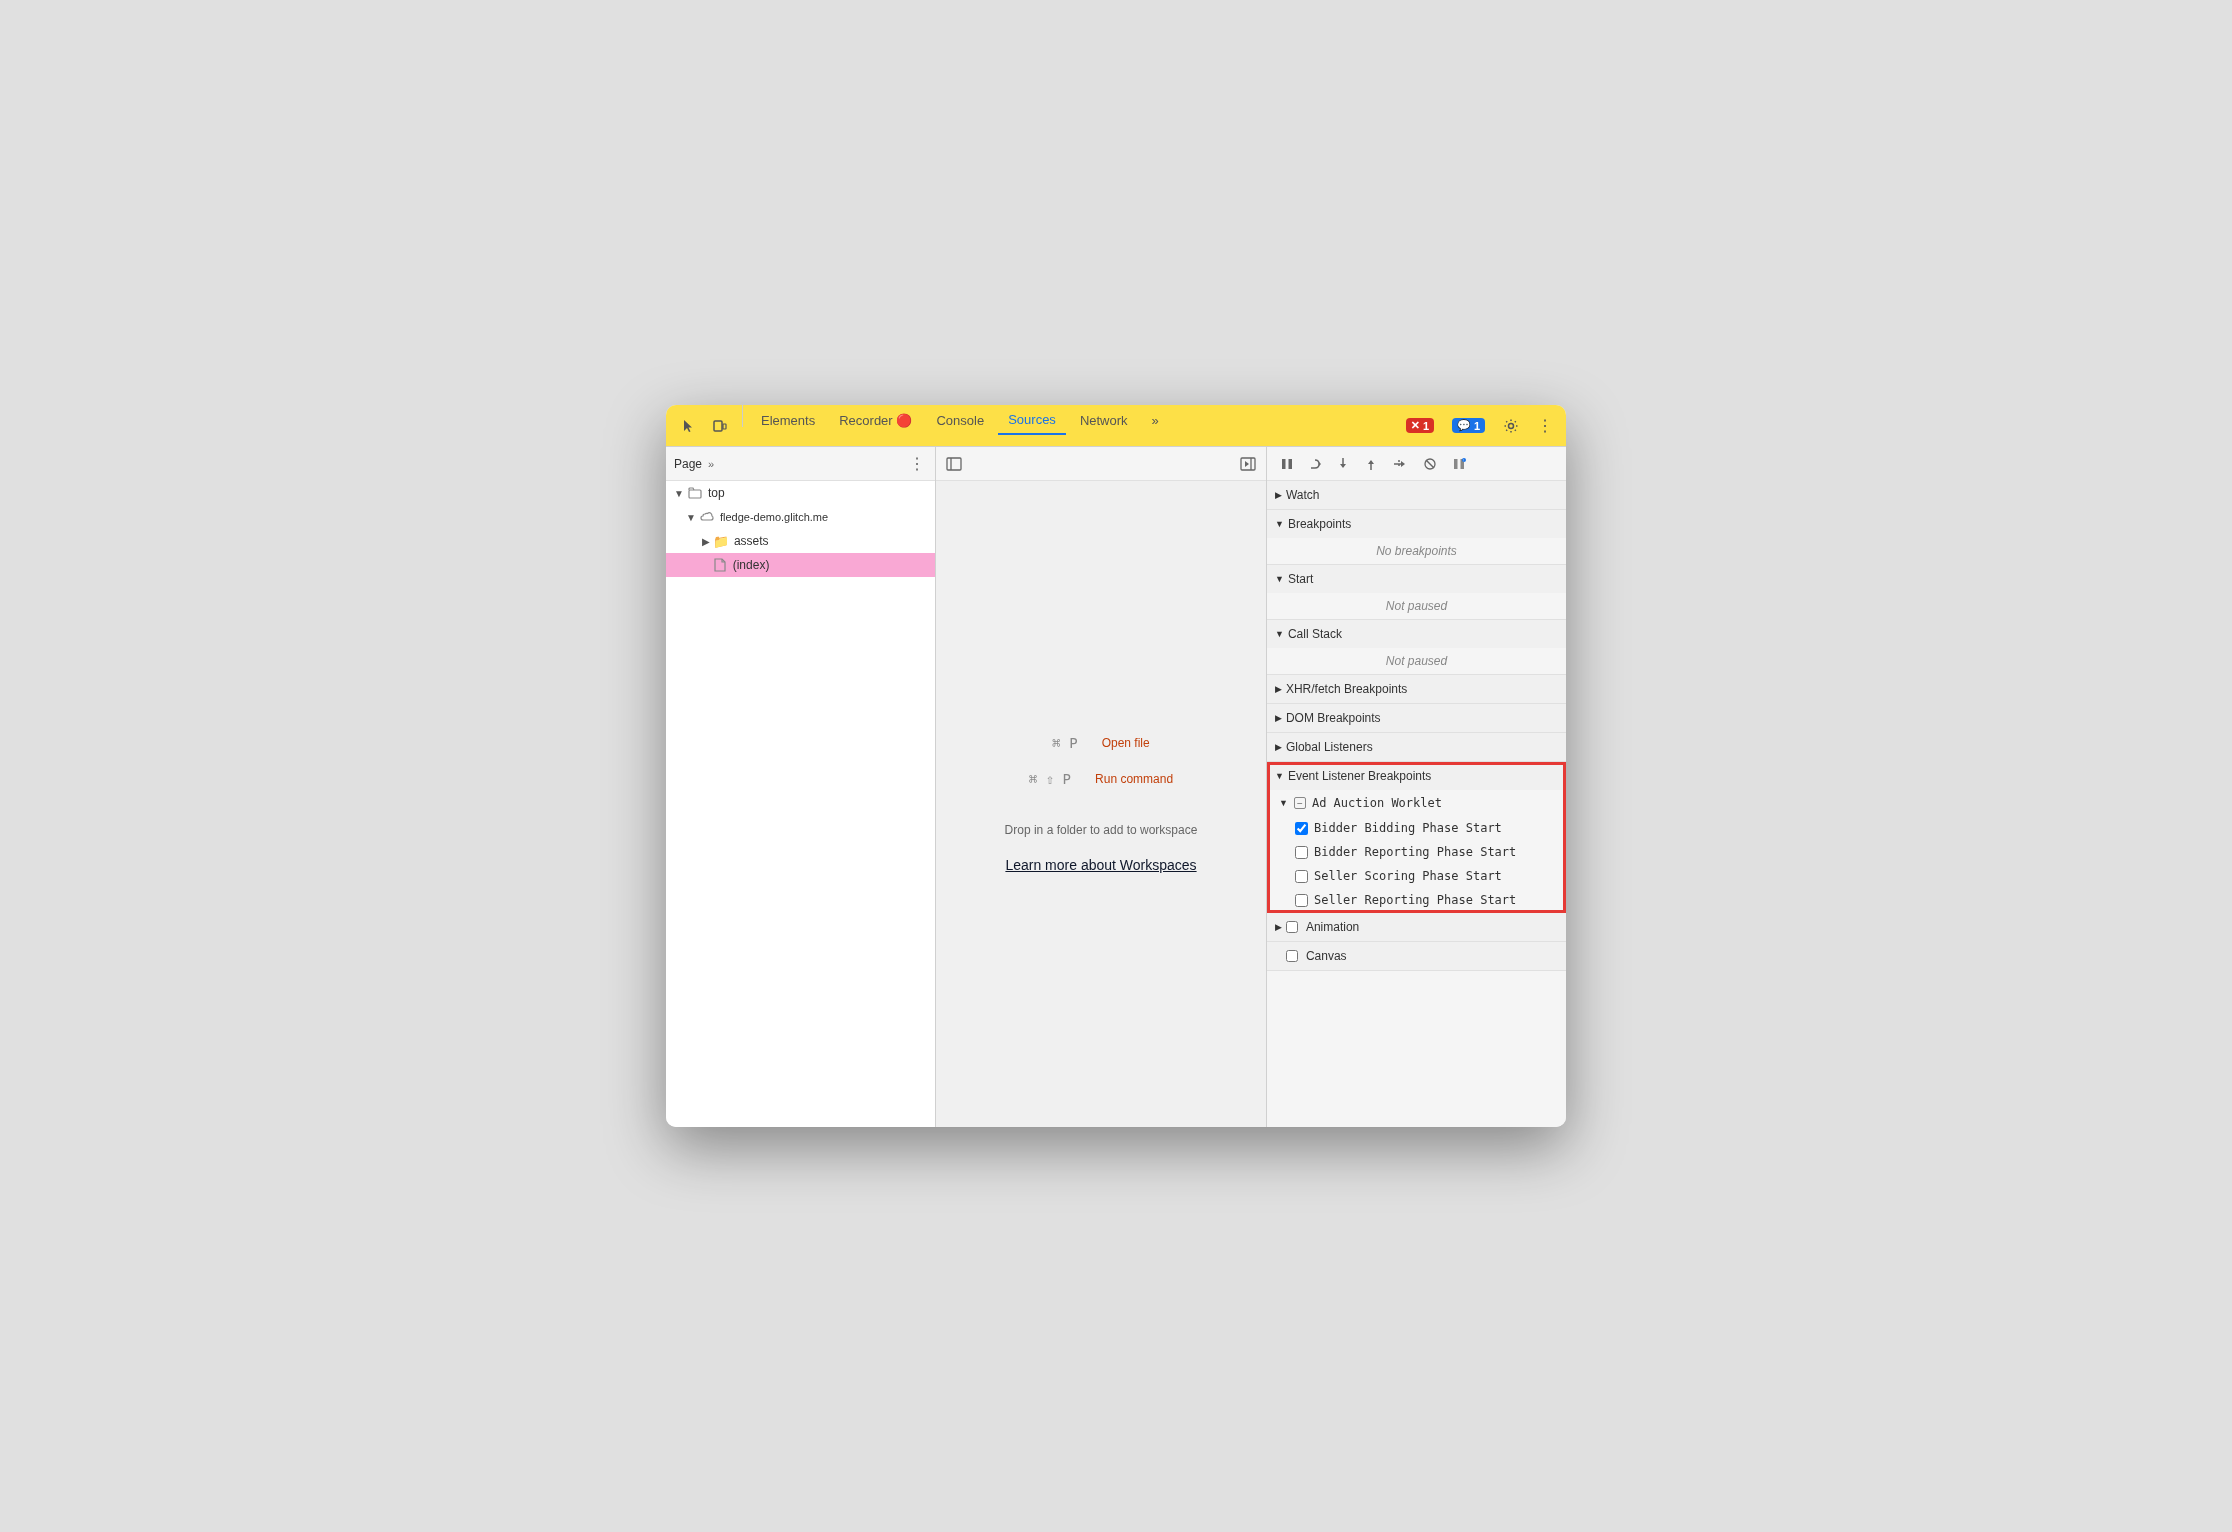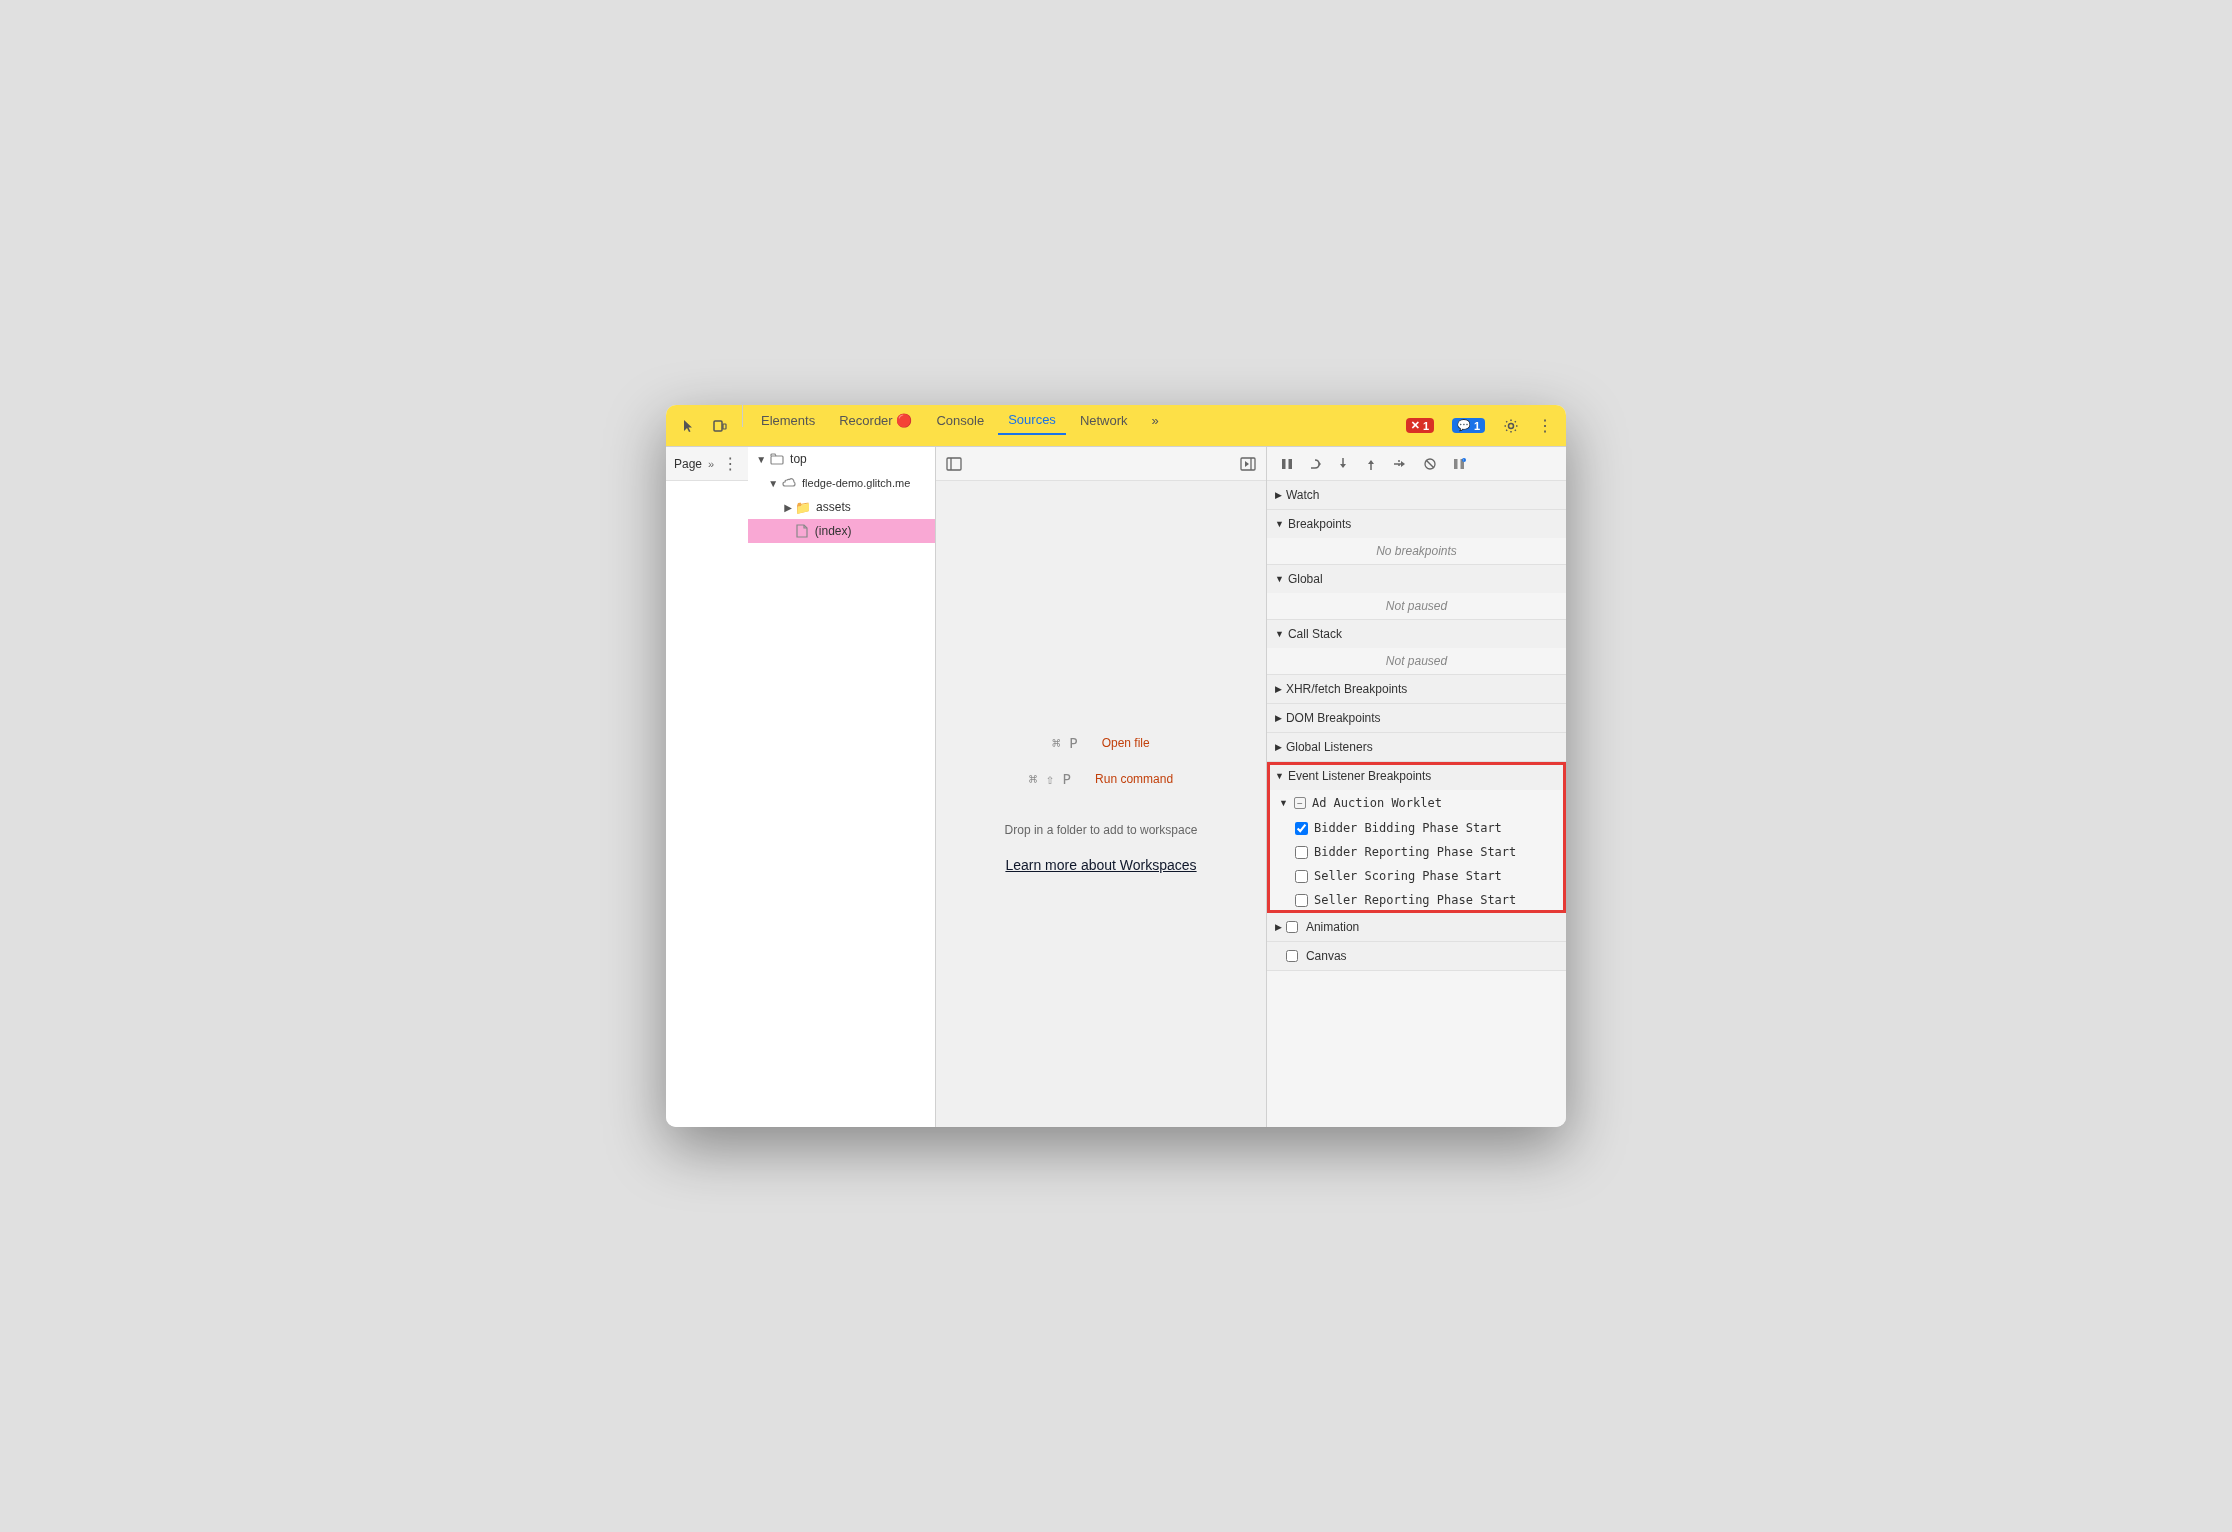--- a/index.html
+++ b/index.html
@@ -130,21 +130,21 @@
       display: flex;
       height: calc(100% - 80px);
       min-height: 680px;
     }
     
     .left-panel {
       width: 270px;
       background: #fff;
       border-right: 1px solid #d0d0d0;
       display: flex;
-      flex-direction: row;
+      flex-direction: column;
     }
     .panel-header {
       display: flex;
       align-items: center;
       padding: 6px 8px;
       border-bottom: 1px solid #e0e0e0;
       background: #f5f5f5;
       height: 34px;
       gap: 6px;
     }
@@ -538,21 +538,21 @@
             <span>Breakpoints</span>
           </div>
           <div class="section-content">
             <em>No breakpoints</em>
           </div>
         </div>
 
         <div class="section">
           <div class="section-header">
             <span class="chevron">▼</span>
-            <span>Global</span>
+            <span>Start</span>
           </div>
           <div class="section-content">
             <em>Not paused</em>
           </div>
         </div>
 
         <div class="section">
           <div class="section-header">
             <span class="chevron">▼</span>
             <span>Call Stack</span>

